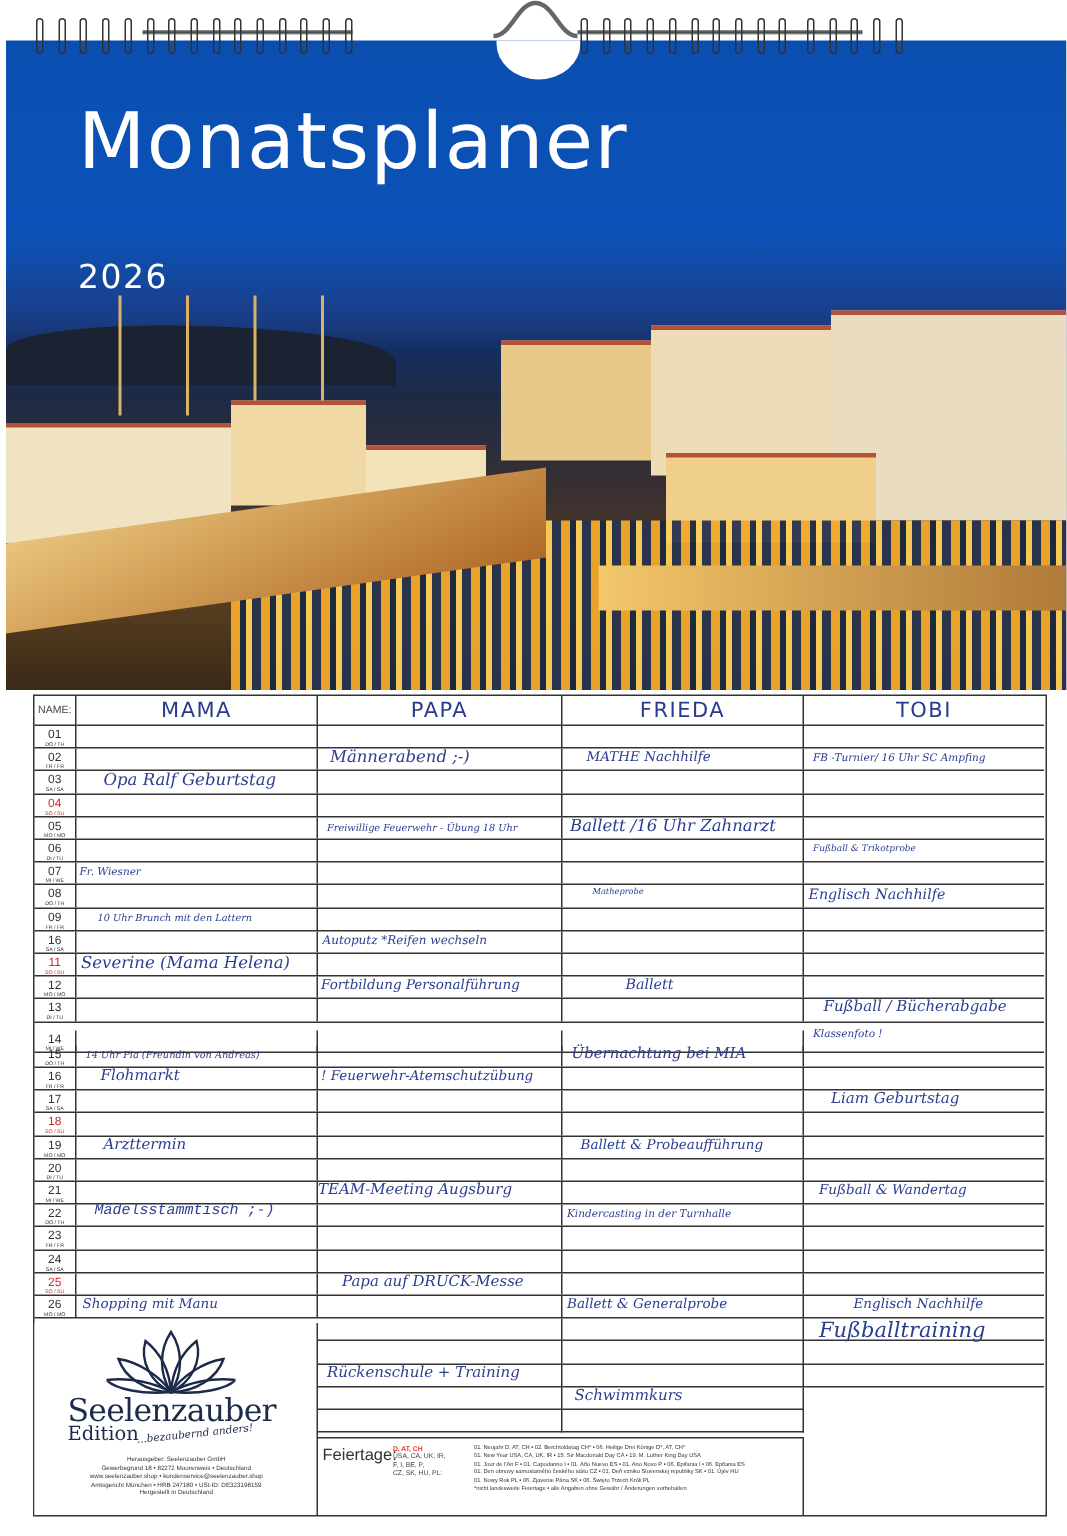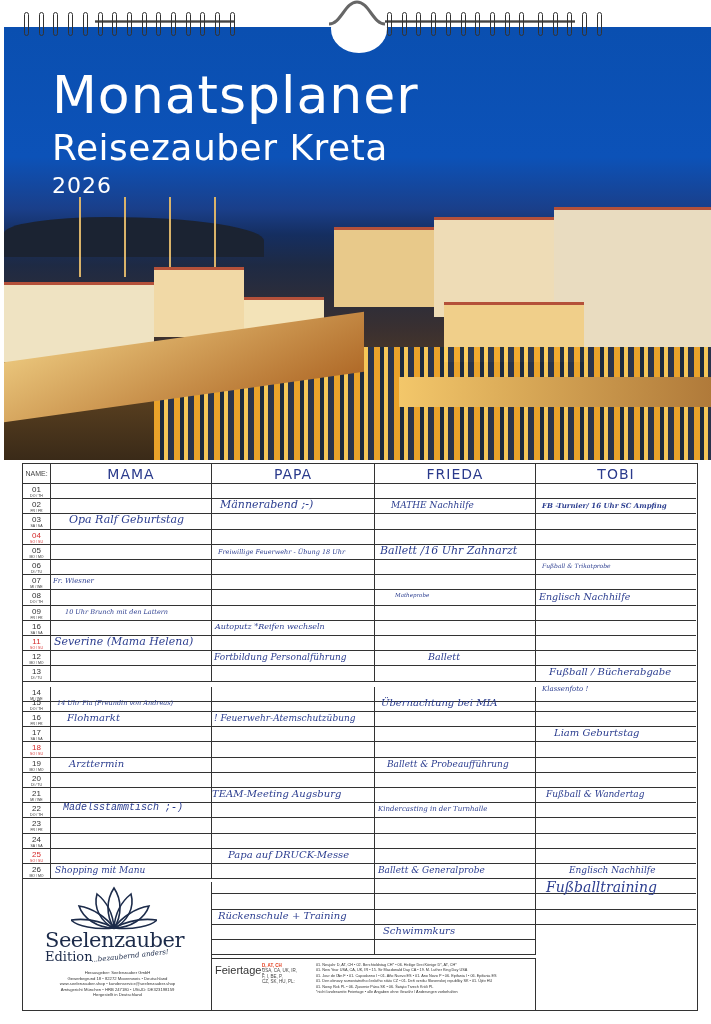--- a/index.html
+++ b/index.html
@@ -115,21 +115,20 @@
     <div class="bldg" style="left:240px;top:110px;width:80px;height:50px;background:#f3e3b8;"></div>
     <div class="bldg" style="left:330px;top:40px;width:100px;height:80px;background:#e8c98a;"></div>
     <div class="bldg" style="left:430px;top:30px;width:120px;height:100px;background:#eedcb6;"></div>
     <div class="bldg" style="left:550px;top:20px;width:157px;height:140px;background:#e9dcc0;"></div>
     <div class="bldg" style="left:440px;top:115px;width:140px;height:60px;background:#f0cf8a;"></div>
     <div class="water"></div>
     <div class="quay-l"></div>
     <div class="quay-r"></div>
   </div>
   <div class="title-1">Monatsplaner</div>
-  <div class="title-2">Reisezauber Kreta</div>
   <div class="title-3">2026</div>
 </div>
 
 <div class="grid">
   <div class="hdr name" style="left:0;width:28px;">NAME:</div>
   <div class="hdr" style="left:189px;width:163px;">PAPA</div>
   <div class="hdr" style="left:28px;width:161px;">MAMA</div>
   <div class="hdr" style="left:352px;width:161px;">FRIEDA</div>
   <div class="hdr" style="left:513px;width:160px;border-right:none;">TOBI</div>
 
@@ -150,21 +149,21 @@
           <span class="daywk">FR / FR</span>
         </div>
         <div class="cell" style="left: 28px; width: 161px;"></div>
         <div class="cell" style="left: 189px; width: 163px;">
           <span class="note" style="left:8px;top:-1px;font-size:11px;">Männerabend ;-)</span>
         </div>
         <div class="cell" style="left: 352px; width: 161px;">
           <span class="note" style="left:16px;top:1px;font-size:9px;">MATHE Nachhilfe</span>
         </div>
         <div class="cell" style="left: 513px; width: 160px; border-right: none;">
-          <span class="note" style="left:6px;top:2px;font-size:7px;font-weight:bold;">FB -Turnier/ 16 Uhr SC Ampfing</span>
+          <span class="note" style="left:6px;top:2px;font-size:7px;">FB -Turnier/ 16 Uhr SC Ampfing</span>
         </div>
       </div>
       <div class="row" style="top: 50.4px;">
         <div class="daycell">
           <span class="daynum">03</span>
           <span class="daywk">SA / SA</span>
         </div>
         <div class="cell" style="left: 28px; width: 161px;">
           <span class="note" style="left:18px;top:-1px;font-size:11px;">Opa Ralf Geburtstag</span>
         </div>
@@ -273,21 +272,21 @@
       <div class="row" style="top: 187.2px;">
         <div class="daycell">
           <span class="daynum">12</span>
           <span class="daywk">MO / MO</span>
         </div>
         <div class="cell" style="left: 28px; width: 161px;"></div>
         <div class="cell" style="left: 189px; width: 163px;">
           <span class="note" style="left:2px;top:1px;font-size:9px;">Fortbildung Personalführung</span>
         </div>
         <div class="cell" style="left: 352px; width: 161px;">
-          <span class="note" style="left:53px;top:0px;font-size:9.5px;">Ballett</span>
+          <span class="note" style="left:42px;top:0px;font-size:9.5px;">Ballett</span>
         </div>
         <div class="cell" style="left: 513px; width: 160px; border-right: none; margin-top: 32px;">
           <span class="note" style="left:6px;top:2px;font-size:7px;">Klassenfoto !</span>
         </div>
       </div>
       <div class="row" style="top: 202.4px;">
         <div class="daycell">
           <span class="daynum">13</span>
           <span class="daywk">DI / TU</span>
         </div>

